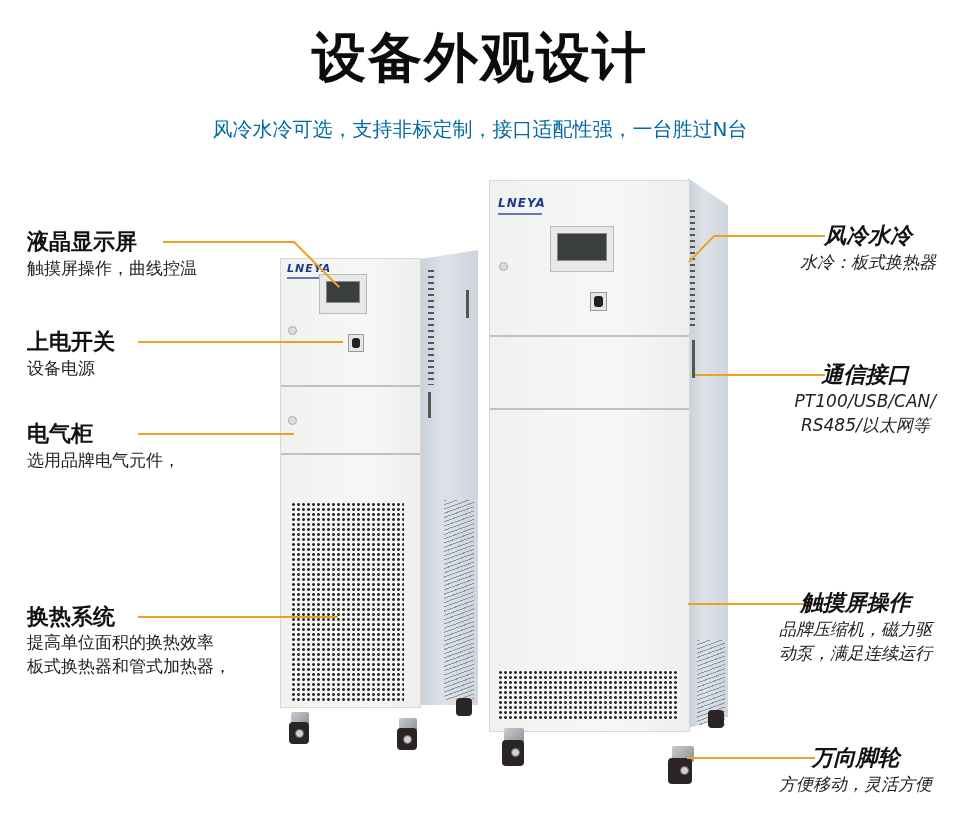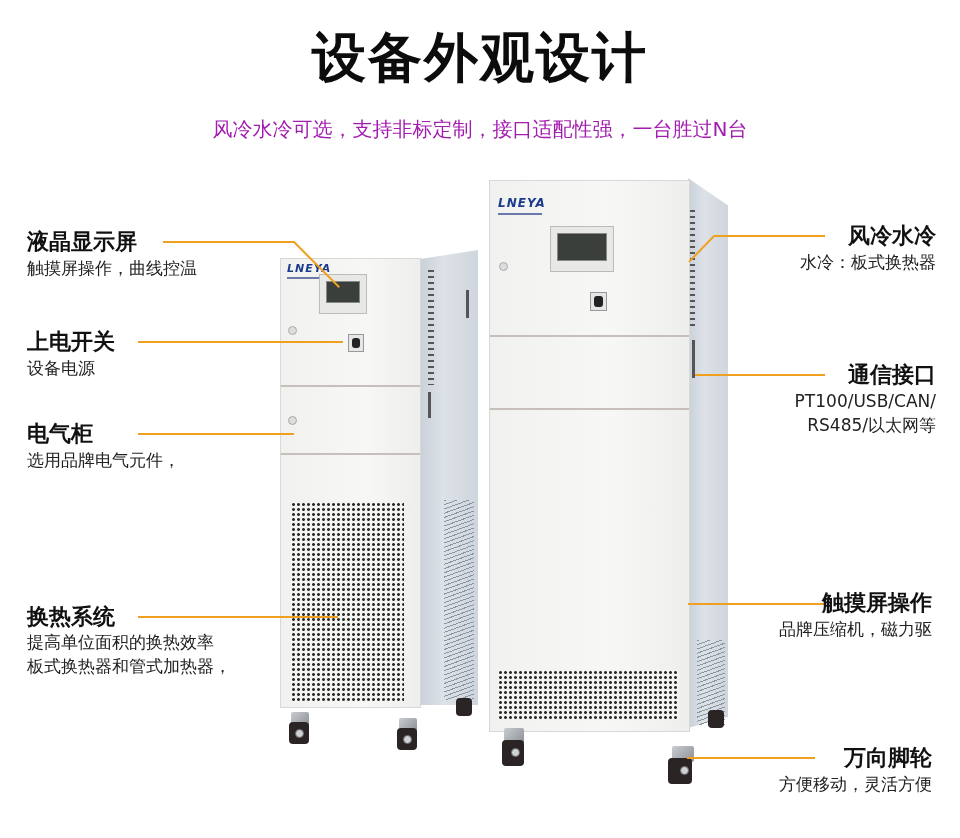--- a/index.html
+++ b/index.html
@@ -1,25 +1,25 @@
 <!DOCTYPE html>
 <html><head>
 <meta charset="utf-8">
 <style>
   html, body { margin:0; padding:0; background:#ffffff; }
   body { width:960px; height:838px; position:relative; overflow:hidden;
          font-family:"DejaVu Sans","Liberation Sans",sans-serif; color:#111; }
   .title { position:absolute; left:0; width:960px; top:22px; text-align:center;
            font-size:54px; font-weight:bold; letter-spacing:2px; color:#0c0c0c; }
   .subtitle { position:absolute; left:0; width:960px; top:116px; text-align:center;
-              font-size:20px; color:#a21caf; }
+              font-size:20px; color:#0369a1; }
   .label { position:absolute; }
   .label .h { font-size:22px; font-weight:bold; color:#111; line-height:28px; white-space:nowrap; }
   .label .d { font-size:17px; color:#222; line-height:24px; white-space:nowrap; }
-  .label.right { text-align:right; }
+  .label.right { text-align:center;font-style:italic; }
   .line { position:absolute; height:2px; background:#F0A020; }
   .diag { position:absolute; height:2px; background:#F0A020; transform-origin:0 50%; }
 
   
   .cab { position:absolute; }
   .front { position:absolute; background:linear-gradient(90deg,#f1f1ef,#f7f7f5 60%,#eeeeec); border:1px solid #d8d8d6; box-sizing:border-box; }
   .side { position:absolute; background:linear-gradient(90deg,#c9d0d8,#dde2e8 40%,#cfd5dc); }
   .panel-line { position:absolute; height:2px; background:#c6bfbb; }
   .screen { position:absolute; background:#e8e8e6; border:1px solid #bbb; box-sizing:border-box; }
   .screen .inner { position:absolute; left:6px; top:6px; right:6px; bottom:10px; background:#3a3f3c; border:1px solid #888; }
@@ -148,17 +148,18 @@
   <div class="d">水冷：板式换热器</div>
 </div>
 <div class="label right" style="right:24px;top:361px;">
   <div class="h">通信接口</div>
   <div class="d">PT100/USB/CAN/</div>
   <div class="d">RS485/以太网等</div>
 </div>
 <div class="label right" style="right:28px;top:589px;">
   <div class="h">触摸屏操作</div>
   <div class="d">品牌压缩机，磁力驱</div>
+  <div class="d">动泵，满足连续运行</div>
 </div>
 <div class="label right" style="right:28px;top:744px;">
   <div class="h">万向脚轮</div>
   <div class="d">方便移动，灵活方便</div>
 </div>
 
 </body></html>

